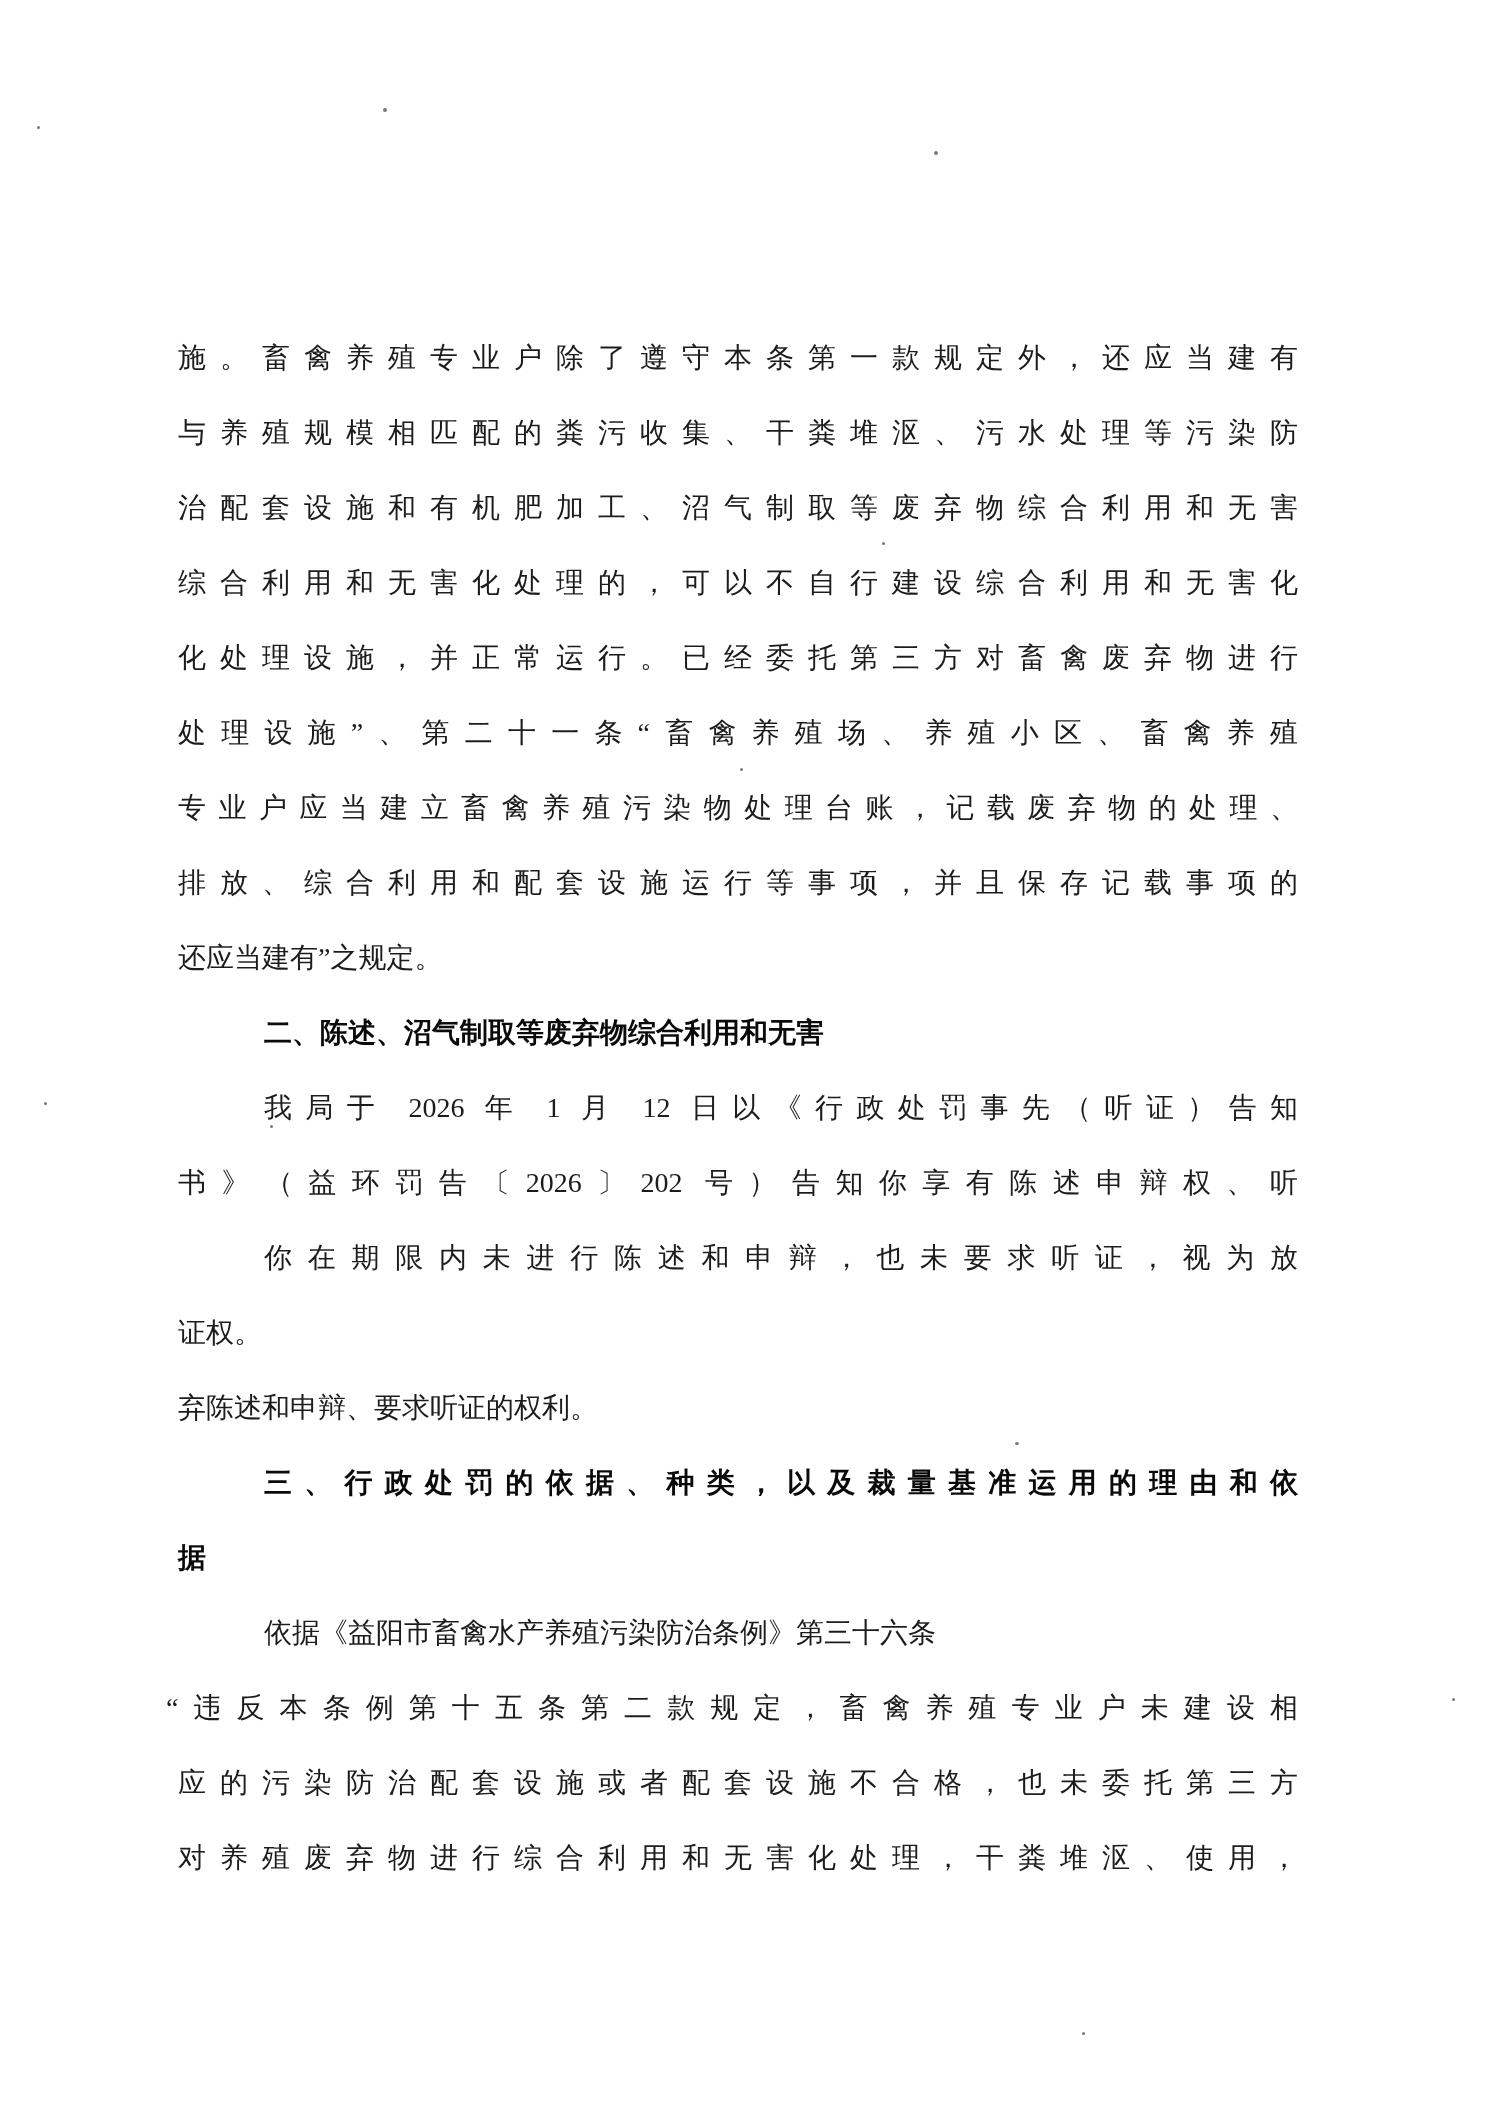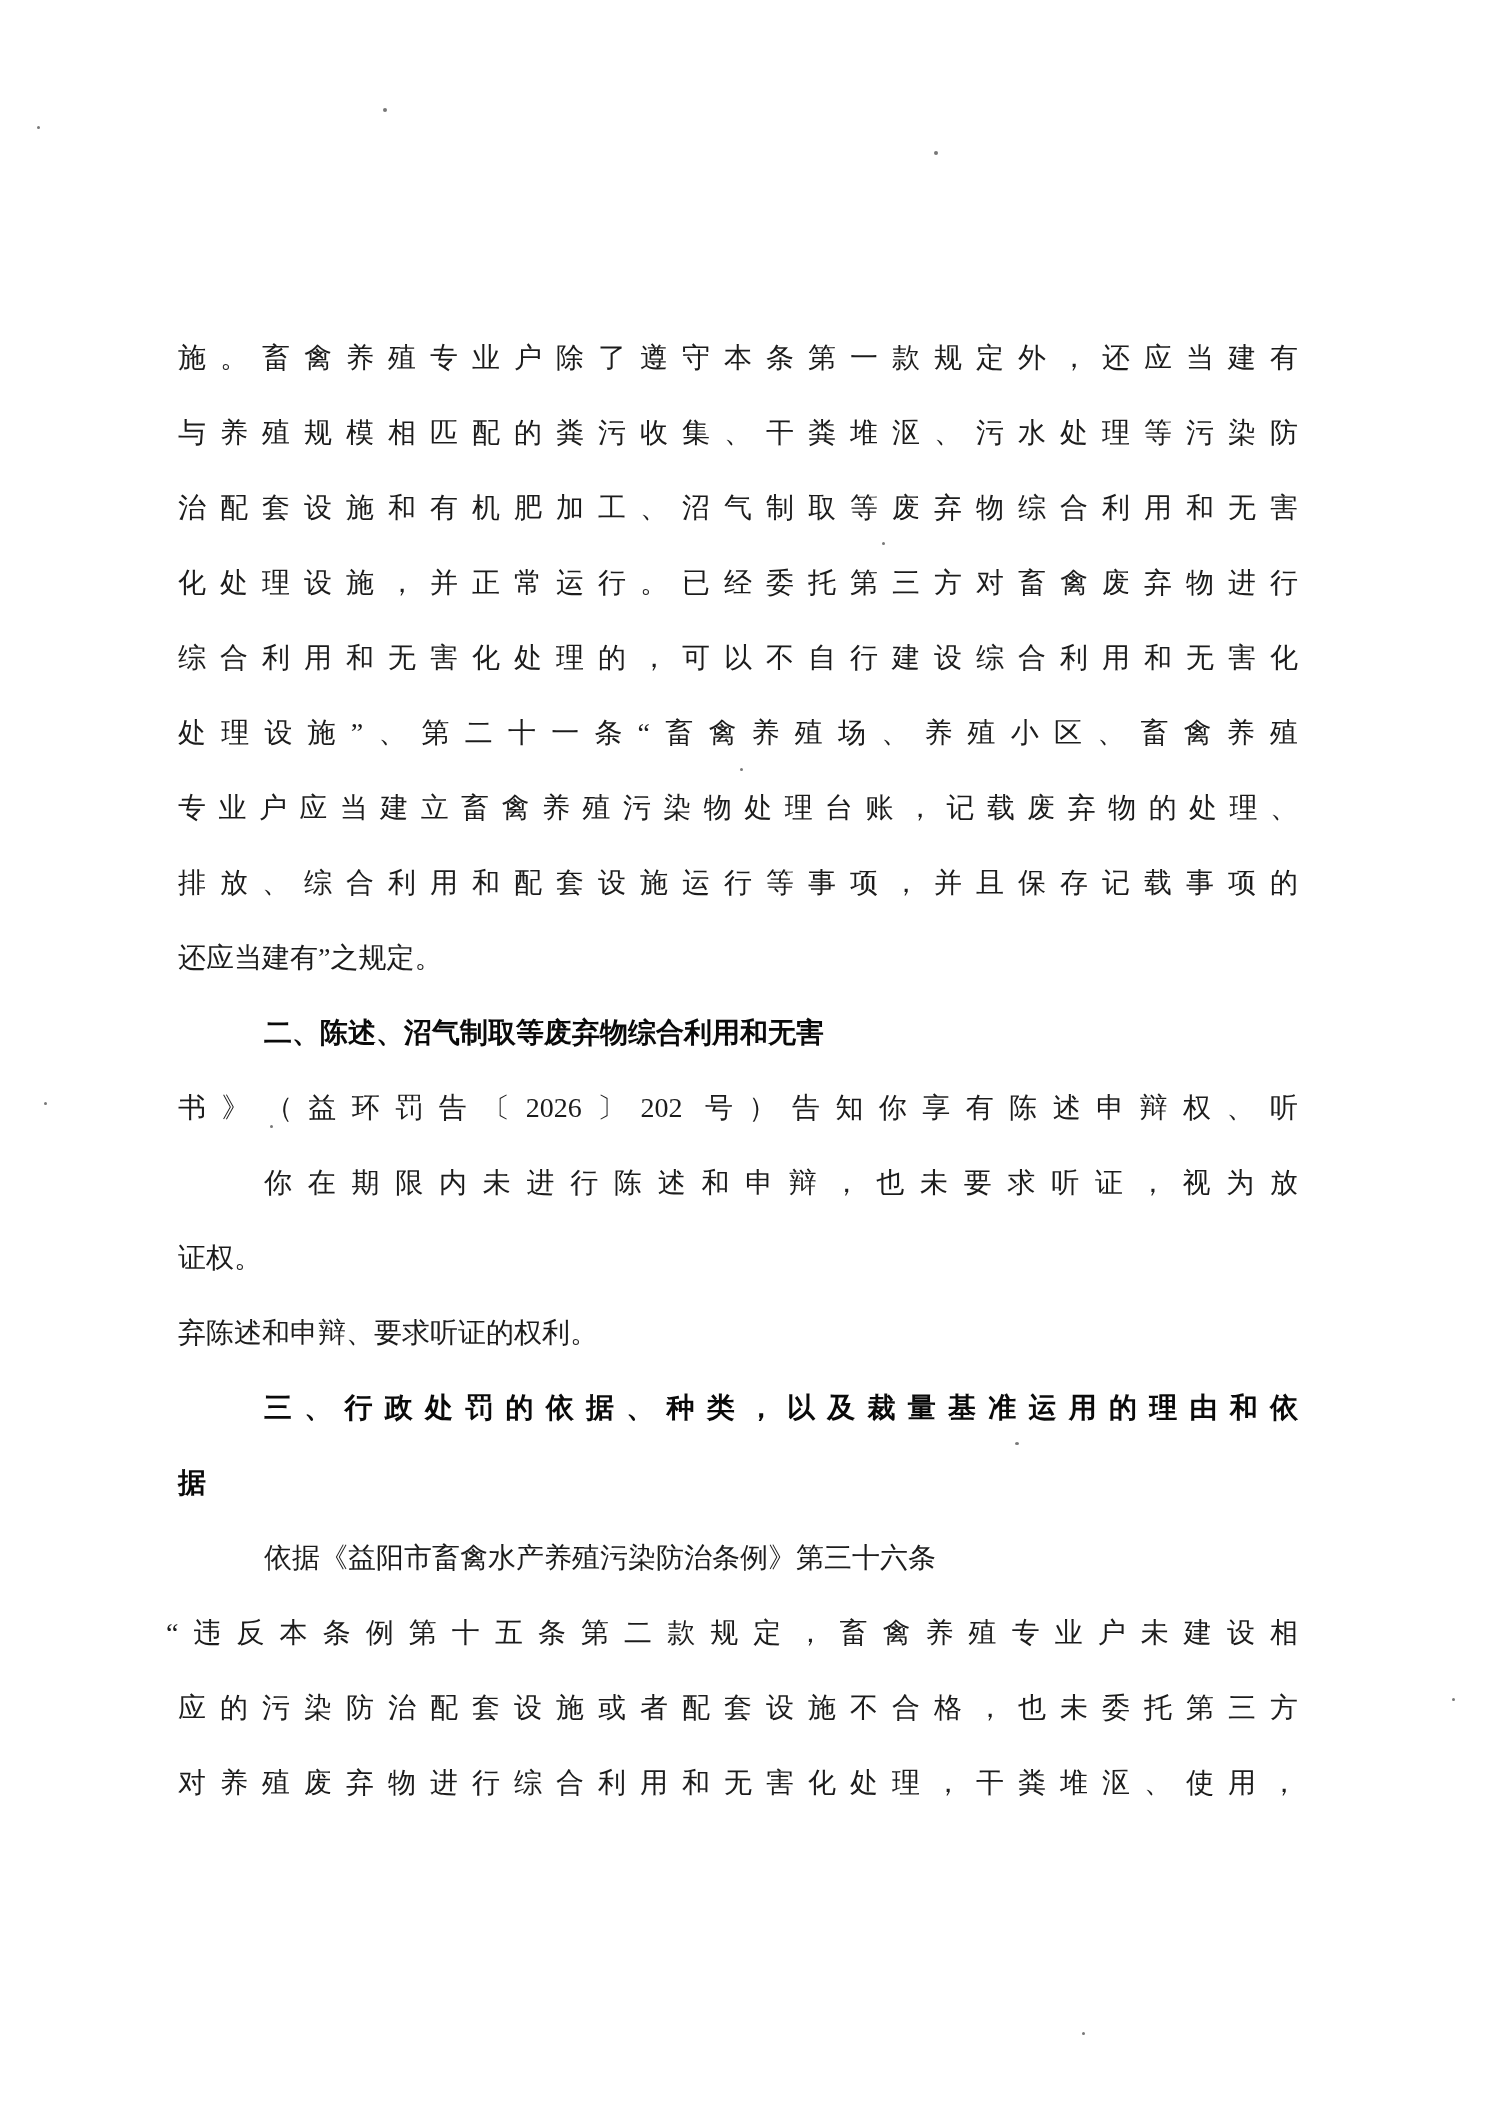--- a/index.html
+++ b/index.html
@@ -47,27 +47,28 @@
   }
 </style>
 </head>
 <body>
 
 <div class="page">
   <div class="textblock" id="textblock">
       <div class="line body justify">施。畜禽养殖专业户除了遵守本条第一款规定外，还应当建有</div>
       <div class="line body justify">与养殖规模相匹配的粪污收集、干粪堆沤、污水处理等污染防</div>
       <div class="line body justify">治配套设施和有机肥加工、沼气制取等废弃物综合利用和无害</div>
+      <div class="line body justify">综合利用和无害化处理的，可以不自行建设综合利用和无害化</div>
       <div class="line body justify">化处理设施，并正常运行。已经委托第三方对畜禽废弃物进行</div>
-      <div class="line body justify">综合利用和无害化处理的，可以不自行建设综合利用和无害化</div>
       <div class="line body justify">处理设施”、第二十一条“畜禽养殖场、养殖小区、畜禽养殖</div>
       <div class="line body justify">专业户应当建立畜禽养殖污染物处理台账，记载废弃物的处理、</div>
       <div class="line body justify">排放、综合利用和配套设施运行等事项，并且保存记载事项的</div>
       <div class="line body">还应当建有”之规定。</div>
       <div class="line heading indent1">二、陈述、沼气制取等废弃物综合利用和无害</div>
+      <div class="line body justify indent1">我局于 2026 年 1 月 12 日以《行政处罚事先（听证）告知</div>
       <div class="line body justify">书》（益环罚告〔2026〕202 号）告知你享有陈述申辩权、听</div>
       <div class="line body justify indent1">你在期限内未进行陈述和申辩，也未要求听证，视为放</div>
       <div class="line body">证权。</div>
       <div class="line body">弃陈述和申辩、要求听证的权利。</div>
       <div class="line heading justify indent1">三、行政处罚的依据、种类，以及裁量基准运用的理由和依</div>
       <div class="line heading">据</div>
       <div class="line body indent1">依据《益阳市畜禽水产养殖污染防治条例》第三十六条</div>
       <div class="line body justify indent-hang">“违反本条例第十五条第二款规定，畜禽养殖专业户未建设相</div>
       <div class="line body justify">应的污染防治配套设施或者配套设施不合格，也未委托第三方</div>
       <div class="line body justify">对养殖废弃物进行综合利用和无害化处理，干粪堆沤、使用，</div>

